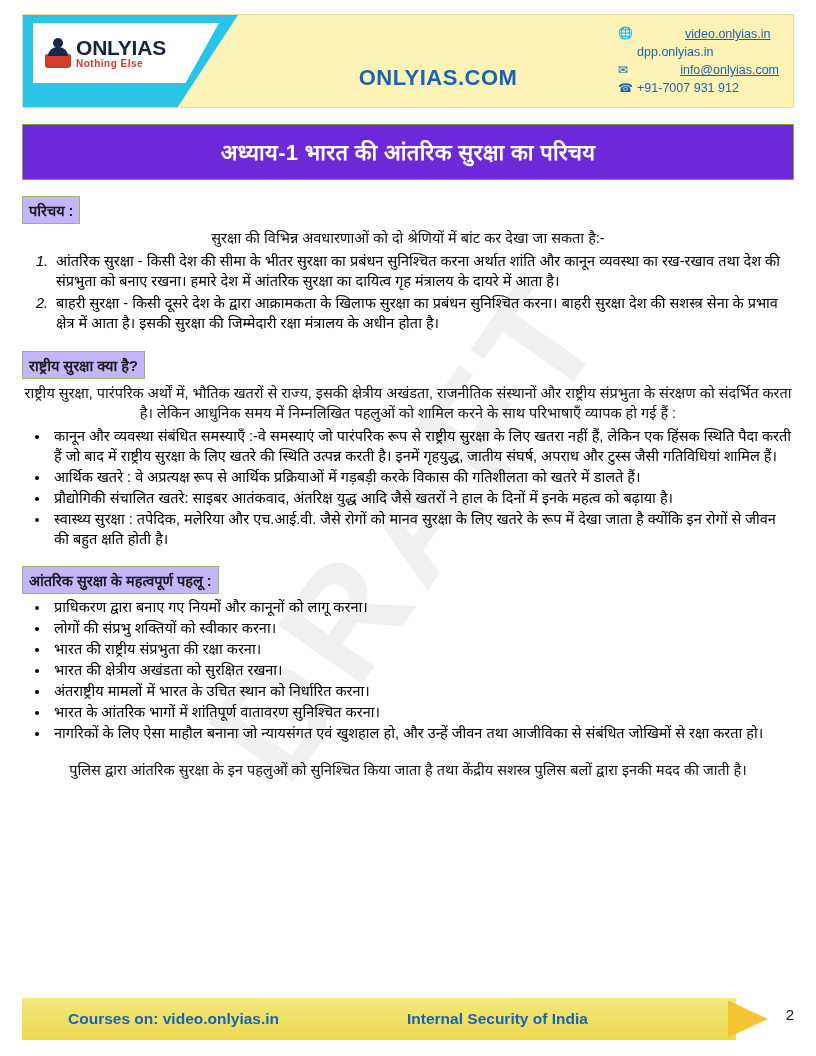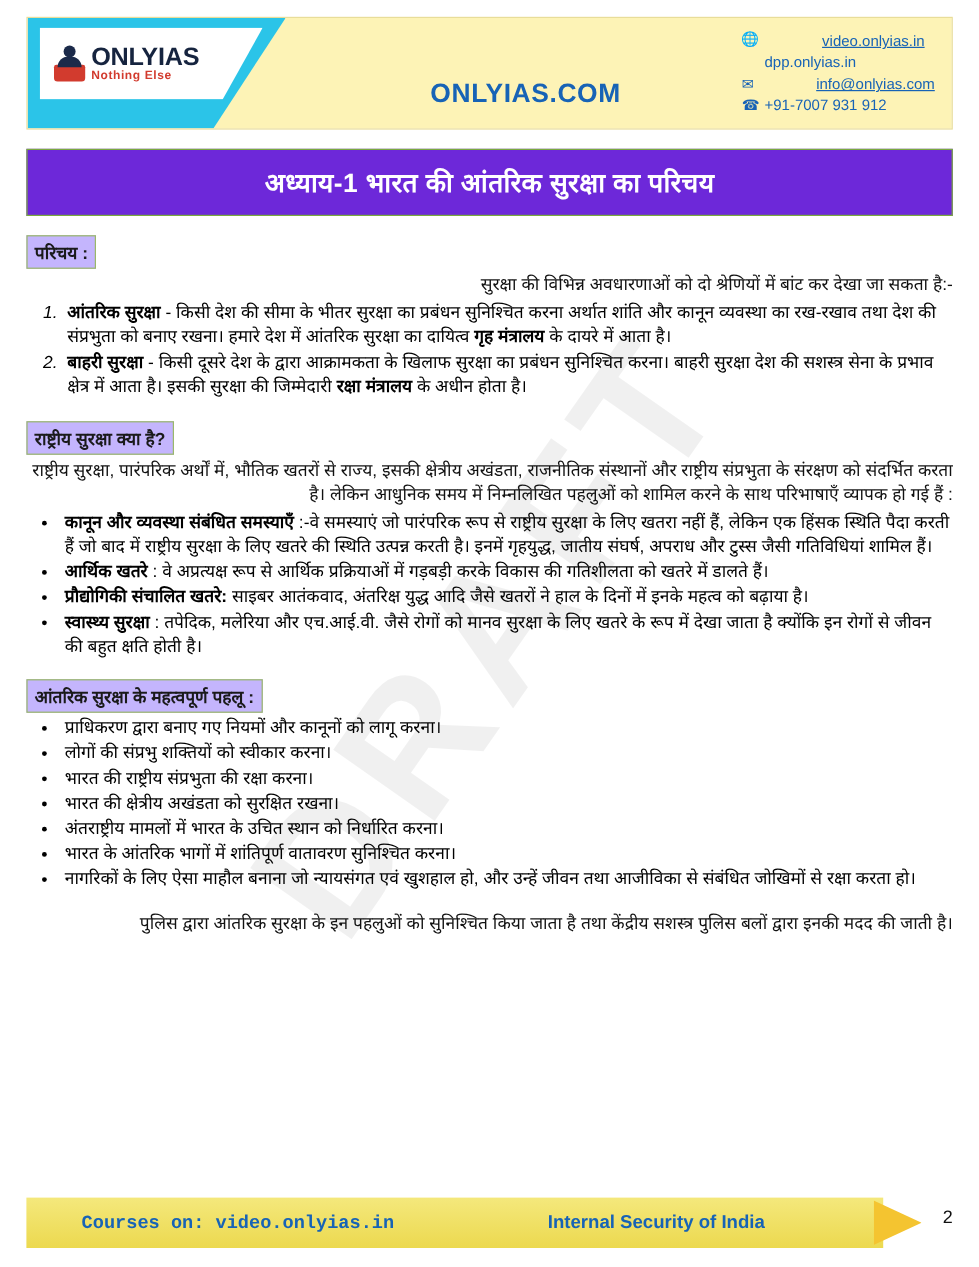--- a/index.html
+++ b/index.html
@@ -153,21 +153,21 @@
   
   .content {
     position: relative;
     z-index: 2;
   }
   p.body {
     font-size: 14.5px;
     line-height: 1.38;
     color: #111;
     margin: 4px 0 0 0;
-    text-align: right;
+    text-align: center;
   }
   ol.numbered {
     margin: 3px 0 0 0;
     padding-left: 30px;
     font-size: 14.5px;
     line-height: 1.38;
   }
   ol.numbered > li {
     margin-bottom: 2px;
     padding-left: 4px;
@@ -178,21 +178,21 @@
   ul.bul {
     margin: 3px 0 0 0;
     padding-left: 28px;
     font-size: 14.5px;
     line-height: 1.38;
   }
   ul.bul > li {
     margin-bottom: 1px;
     padding-left: 4px;
   }
-  b { font-weight: bold; }
+  b { font-weight: normal; }
   .gap-md { height: 12px; }
 
   
   .watermark {
     position: absolute;
     left: 0; top: 0;
     width: 816px; height: 1056px;
     pointer-events: none;
     z-index: 1;
     display: flex;
@@ -221,21 +221,20 @@
     background: #f0e06a;
     background: linear-gradient(180deg, #f4e87c 0%, #ecd94f 100%);
     display: flex;
     align-items: center;
   }
   .footer-left {
     font-size: 15.5px;
     font-weight: bold;
     color: #1763b6;
     padding-left: 46px;
-    font-family: Liberation Mono, monospace;
   }
   .footer-right {
     font-size: 15.5px;
     font-weight: bold;
     color: #1763b6;
     margin-left: 128px;
   }
   .footer-arrow {
     position: absolute;
     right: 26px; top: 0;

